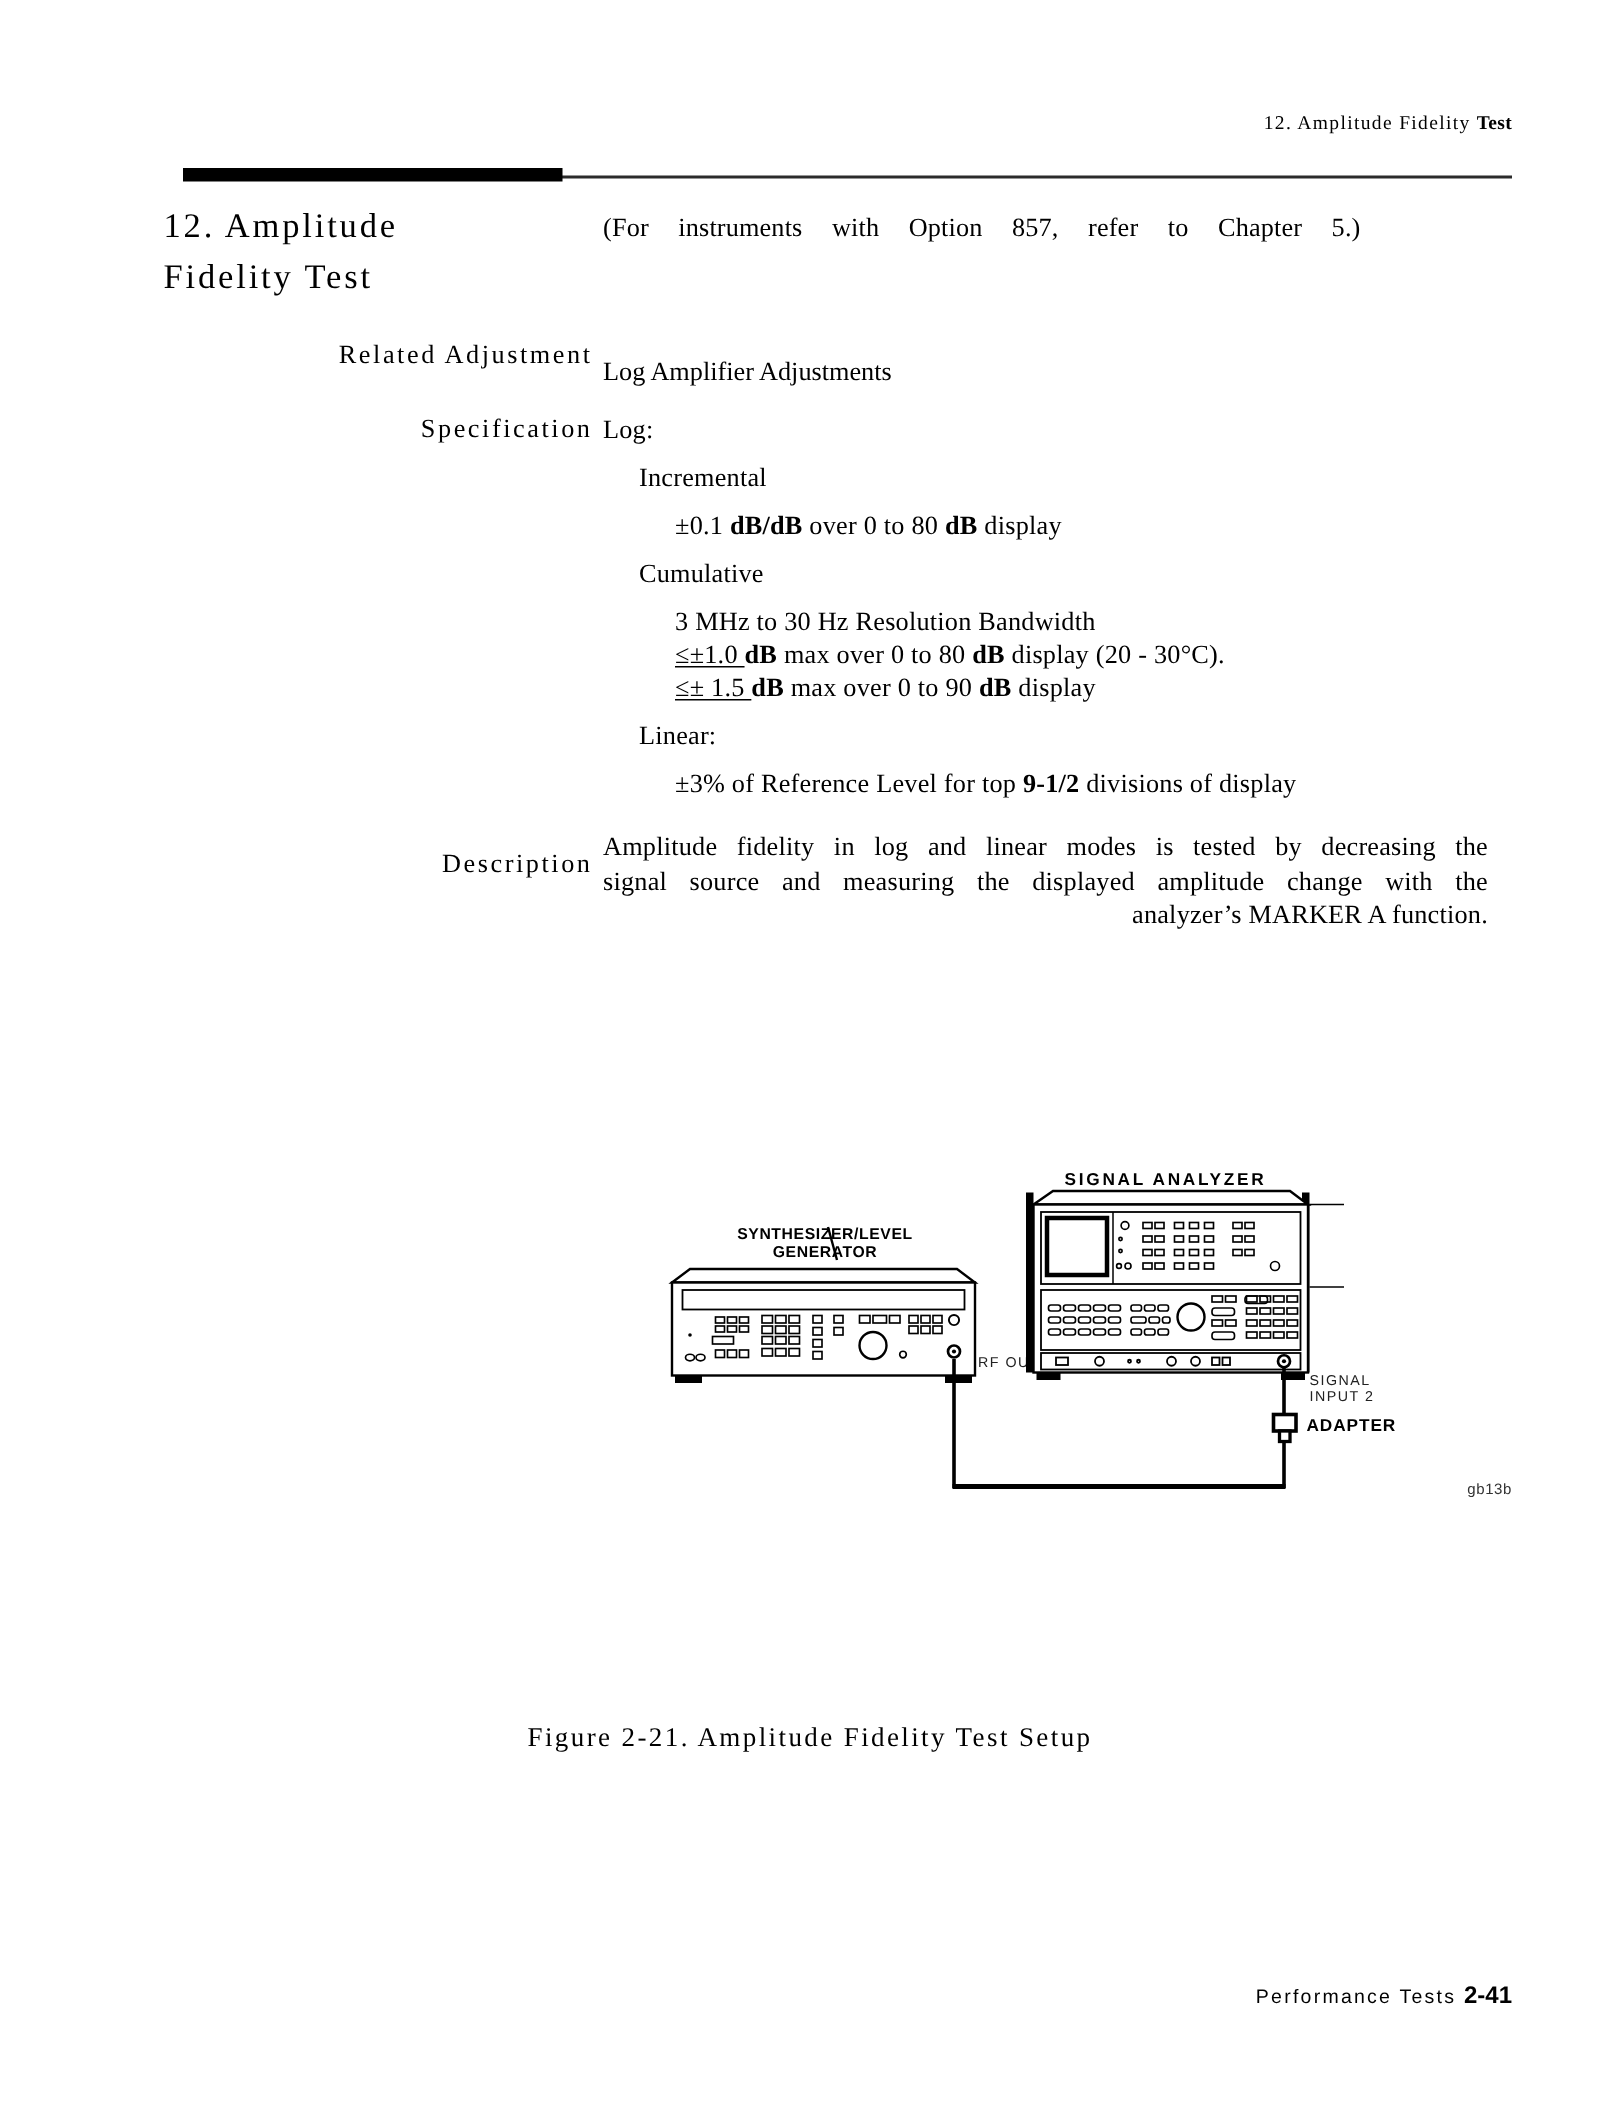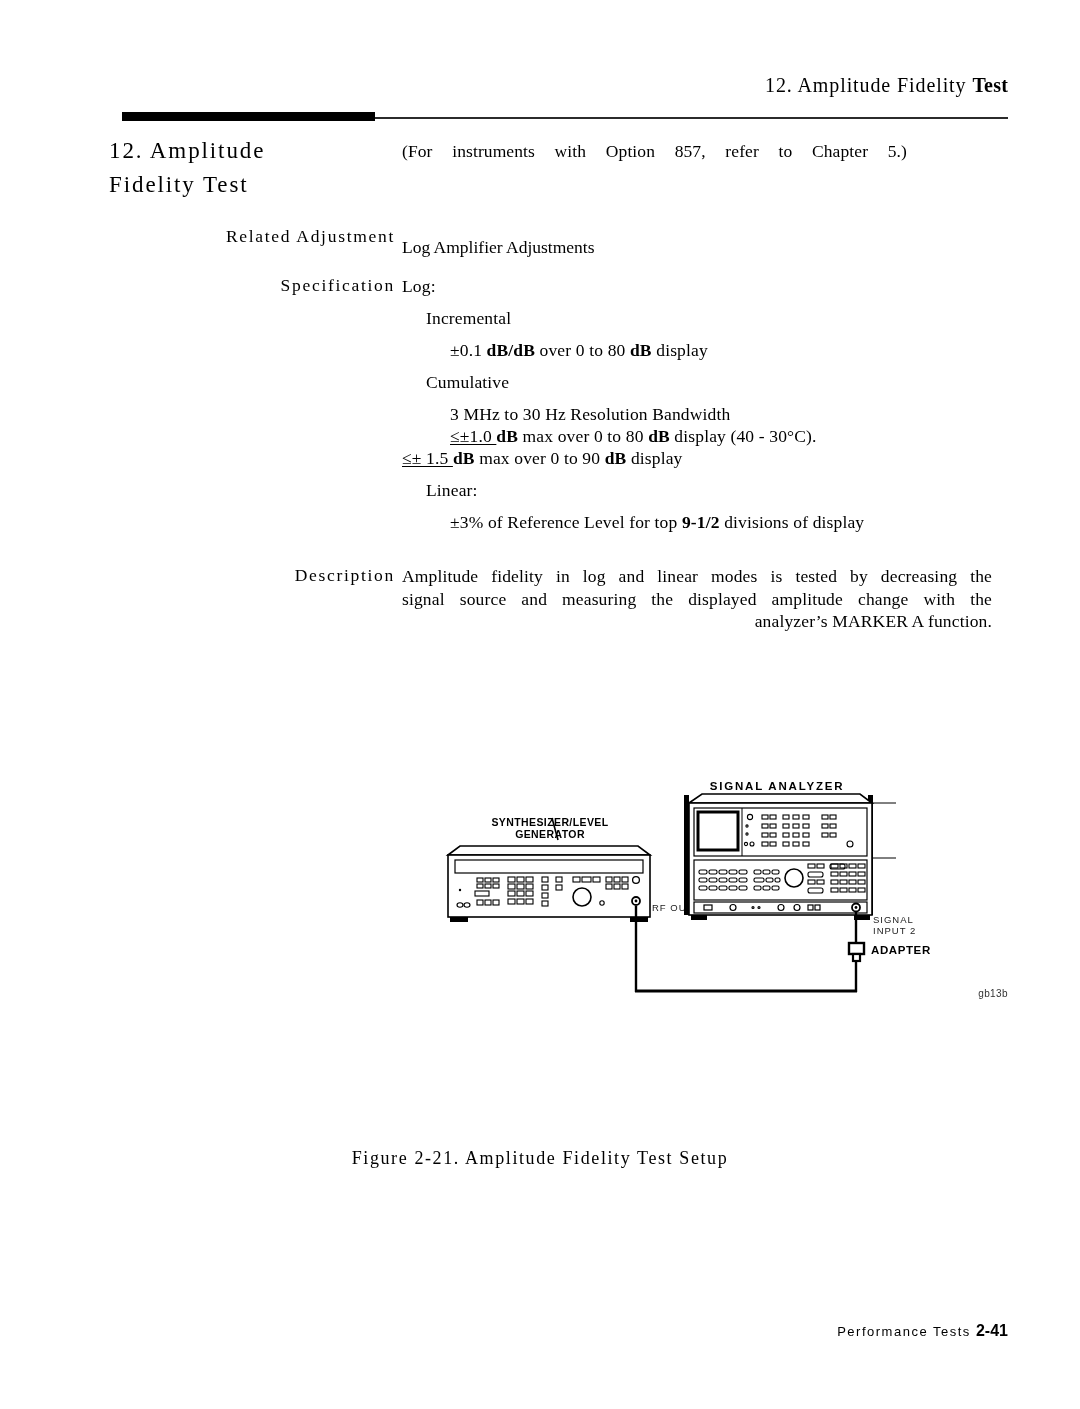--- a/index.html
+++ b/index.html
@@ -14,21 +14,21 @@
     font-family: "Liberation Serif", "DejaVu Serif", serif;
     color: #000000;
     overflow: hidden;
   }
 
   
   .running-header {
     position: absolute;
     top: 74px;
     right: 72px;
-    font-size: 20px;
+    font-size: 13px;
     letter-spacing: 0.9px;
     white-space: nowrap;
   }
   .running-header .bold {
     font-weight: bold;
     letter-spacing: 0.2px;
   }
 
   
   .rule-thin {
@@ -83,21 +83,21 @@
     letter-spacing: 0.1px;
   }
 
   .related-label { top: 226px; }
   .related-value { top: 236px; width: 470px; }
 
   .spec-label { top: 275px; }
   .spec-block { top: 275px; width: 590px; }
 
   .desc-label { top: 565px; }
-  .desc-block { top: 565px; width: 590px; }
+  .desc-block { top: 553px; width: 590px; }
 
   .spec-block .lvl0 { margin: 0 0 0 0; }
   .spec-block .lvl1 { margin: 0 0 0 24px; }
   .spec-block .gap  { height: 10px; }
 
   .spec-block div, .desc-block p { letter-spacing: 0.15px; }
 
   .b { font-weight: bold; }
 
   .desc-block p {
@@ -179,23 +179,23 @@
   <div class="gap"></div>
 
   <div style="margin-left:48px"><span>±0.1 </span><span class="b">dB/dB</span><span> over 0 to 80 </span><span class="b">dB</span><span> display</span></div>
   <div class="gap"></div>
 
   <div class="lvl1">Cumulative</div>
   <div class="gap"></div>
 
   <div style="margin-left:48px">3 MHz to 30 Hz Resolution Bandwidth</div>
 
-  <div style="margin-left:48px"><span style="text-decoration:underline;text-underline-offset:2px">≤±1.0 </span><span class="b">dB</span><span> max over 0 to 80 </span><span class="b">dB</span><span> display (40 - 30°C).</span></div>
-
-  <div style=""><span style="text-decoration:underline;text-underline-offset:2px">≤± 1.5 </span><span class="b">dB</span><span> max over 0 to 90 </span><span class="b">dB</span><span> display</span></div>
+  <div style="margin-left:48px"><span style="text-decoration:underline;text-underline-offset:2px">≤±1.0 </span><span class="b">dB</span><span> max over 0 to 80 </span><span class="b">dB</span><span> display (20 - 30°C).</span></div>
+
+  <div style="margin-left:48px"><span style="text-decoration:underline;text-underline-offset:2px">≤± 1.5 </span><span class="b">dB</span><span> max over 0 to 90 </span><span class="b">dB</span><span> display</span></div>
   <div class="gap"></div>
 
   <div class="lvl1">Linear:</div>
   <div class="gap"></div>
 
   <div style="margin-left:48px"><span>±3% of Reference Level for top </span><span class="b">9-1/2</span><span> divisions of display</span></div>
 </div>
 
 <div class="label-col desc-label">Description</div>
 <div class="text-col desc-block">

